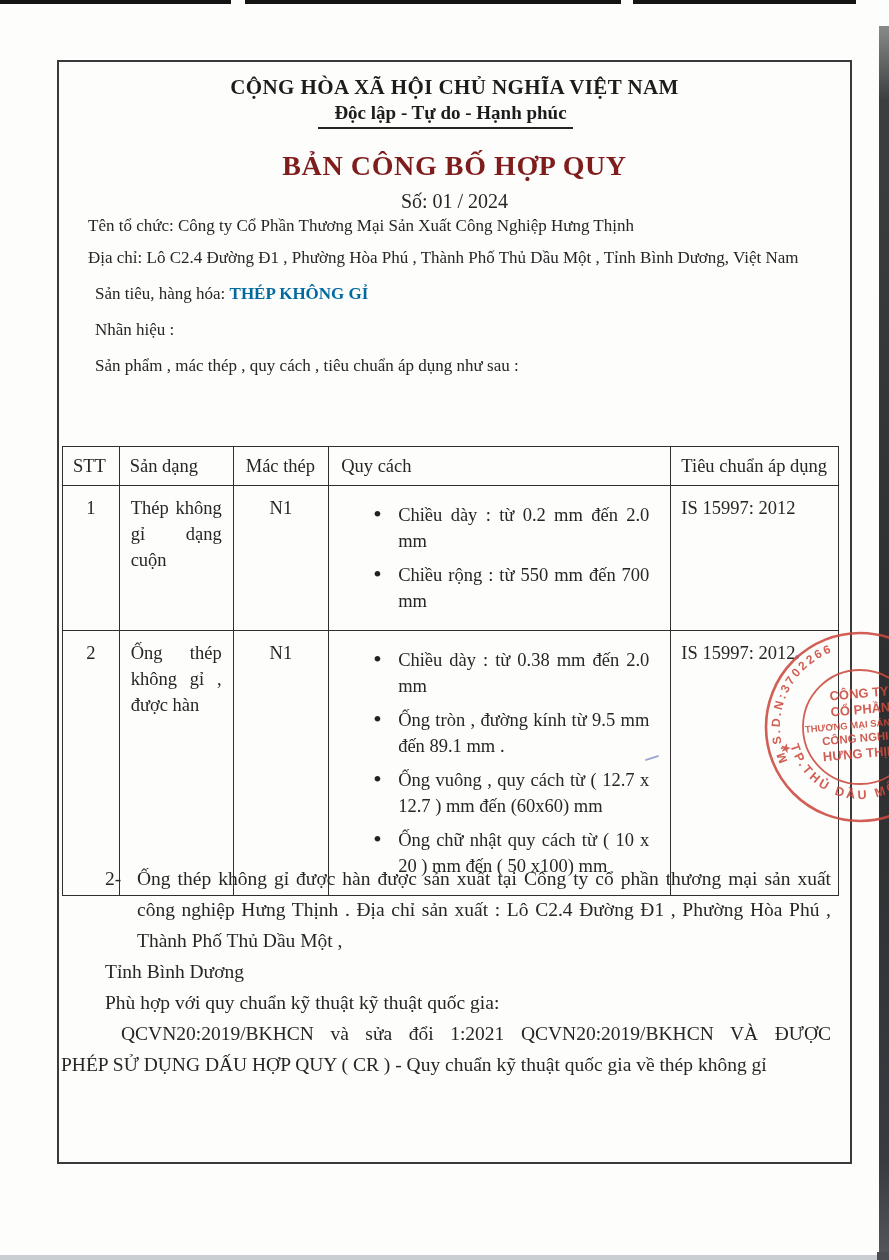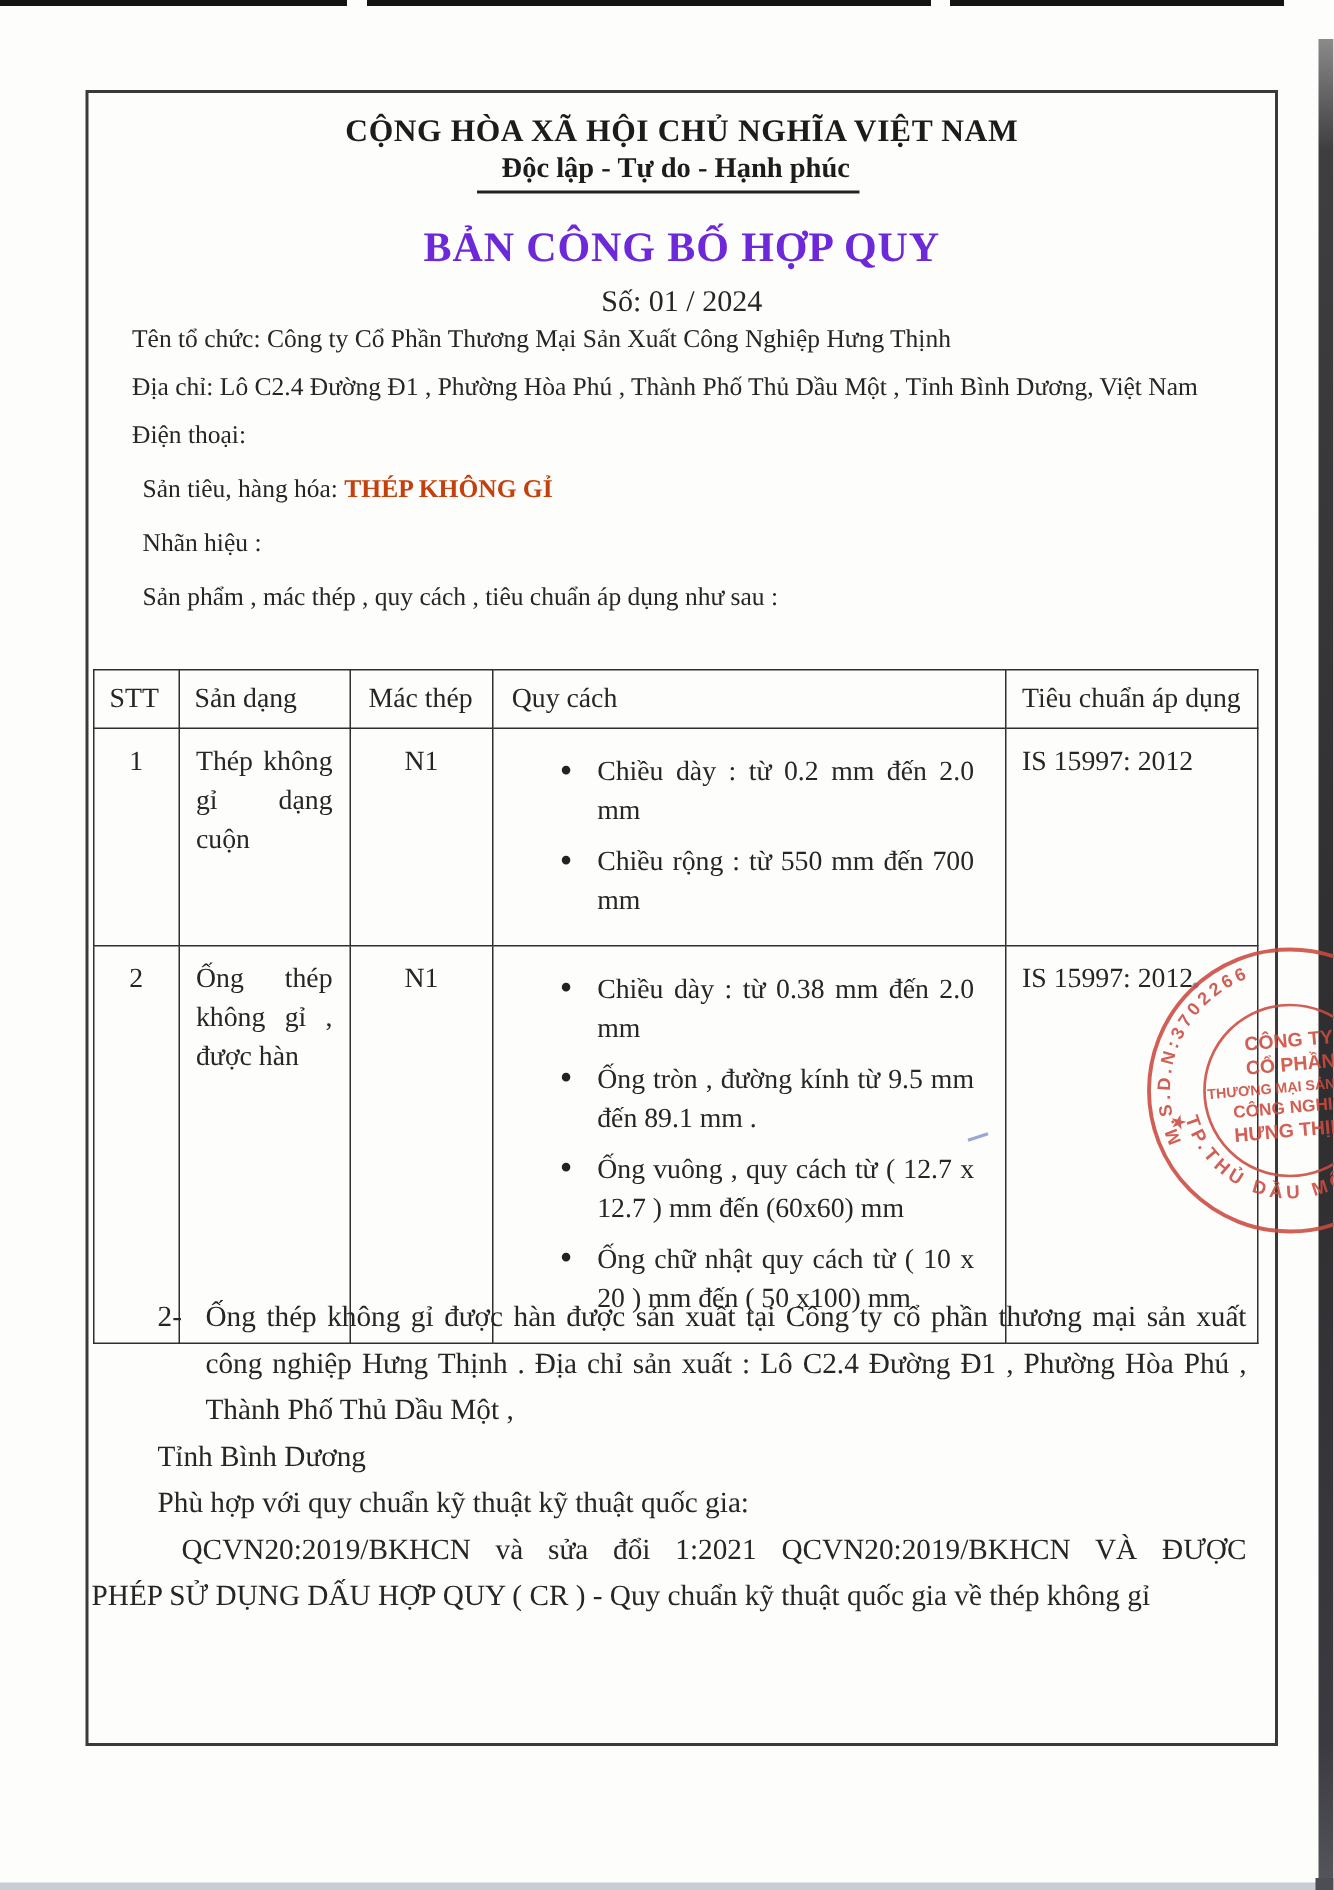--- a/index.html
+++ b/index.html
@@ -23,29 +23,29 @@
   
   .page{position:absolute;left:57px;top:60px;width:791px;height:1100px;
     border:2px solid #3a3a3c;background:transparent;}
 
   .center{text-align:center;}
   .l-national{position:absolute;top:13px;left:0;width:100%;
     font-weight:bold;font-size:21px;letter-spacing:.4px;color:#1c1c1c;}
   .l-motto{position:absolute;top:40px;left:0;width:100%;font-weight:bold;font-size:19px;color:#1c1c1c;}
   .l-motto span{display:inline-block;border-bottom:2px solid #242424;padding:0 6px 3px 16px;margin-left:-18px;}
   .l-title{position:absolute;top:88px;left:0;width:100%;
-    font-weight:bold;font-size:28px;letter-spacing:.6px;color:#6d28d9;}
+    font-weight:bold;font-size:28px;letter-spacing:.6px;color:#7f1d1d;}
   .l-number{position:absolute;top:128px;left:0;width:100%;font-size:20px;}
 
   .info{position:absolute;top:148px;left:29px;width:720px;font-size:17px;line-height:32px;}
   .info p{margin:0;}
   .info .addr{text-align:justify;width:712px;}
   .info .ind{padding-left:7px;}
   .info .sp1{margin-top:4px;}
-  .bold{font-weight:bold;color:#c2410c;}
+  .bold{font-weight:bold;color:#0369a1;}
 
   
   table.spec{position:absolute;top:384px;left:3px;width:777px;border-collapse:collapse;
     font-size:18.5px;line-height:26px;}
   table.spec th,table.spec td{border:1.4px solid #2f2f2f;vertical-align:top;}
   table.spec th{font-weight:normal;text-align:left;padding:6px 10px;height:26px;vertical-align:middle;}
   th.c-stt,td.c-stt{text-align:center;}
   td.c-stt{padding-top:9px;}
   td.c-prod{padding:9px 11px;text-align:justify;}
   th.c-grade,td.c-grade{text-align:center;}
@@ -87,21 +87,20 @@
 <div class="page">
 
   <div class="l-national center">CỘNG HÒA XÃ HỘI CHỦ NGHĨA VIỆT NAM</div>
   <div class="l-motto center"><span>Độc lập - Tự do - Hạnh phúc</span></div>
   <div class="l-title center">BẢN CÔNG BỐ HỢP QUY</div>
   <div class="l-number center">Số: 01 / 2024</div>
 
   <div class="info">
     <p>Tên tổ chức: Công ty Cổ Phần Thương Mại Sản Xuất Công Nghiệp Hưng Thịnh</p>
     <p class="addr">Địa chỉ: Lô C2.4 Đường Đ1 , Phường Hòa Phú , Thành Phố Thủ Dầu Một , Tỉnh Bình Dương, Việt Nam</p>
-    <p>Điện thoại:</p>
     <p class="ind sp1"><span>Sản tiêu, hàng hóa: </span><span class="bold">THÉP KHÔNG GỈ</span></p>
     <p class="ind sp1">Nhãn hiệu :</p>
     <p class="ind sp1">Sản phẩm , mác thép , quy cách , tiêu chuẩn áp dụng như sau :</p>
   </div>
 
   <table class="spec">
     <colgroup>
       <col style="width:7.3%">
         <col style="width:14.7%">
         <col style="width:12.3%">

